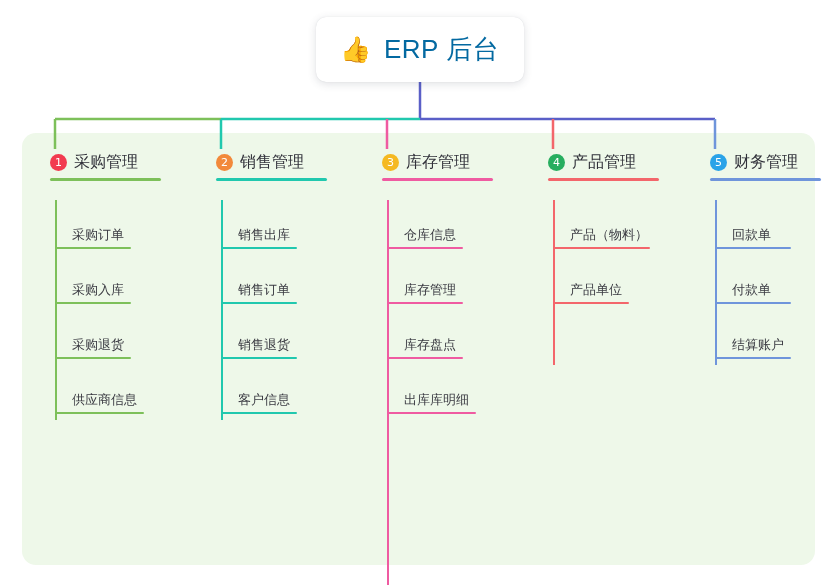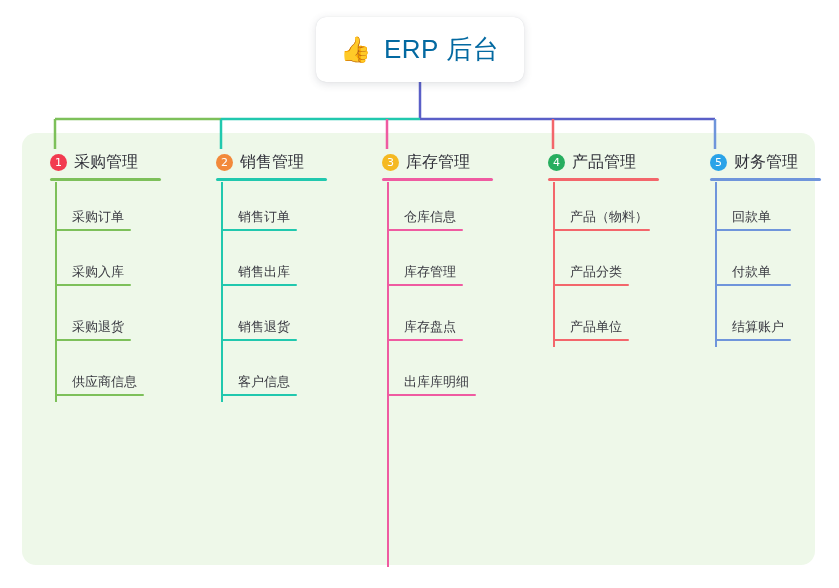--- a/index.html
+++ b/index.html
@@ -36,21 +36,21 @@
   .col{position:absolute;top:145px;}
   .col-head{position:relative;height:34px;display:flex;align-items:center;gap:7px;padding-left:16px;box-sizing:border-box;}
   .badge{
     width:17px;height:17px;border-radius:50%;
     color:#fff;font-size:11px;line-height:17px;text-align:center;
     flex:0 0 auto;font-family:"DejaVu Sans",sans-serif;
   }
   .col-title{font-size:16px;color:#31313a;white-space:nowrap;}
   .head-rule{position:absolute;left:16px;top:33px;height:3px;border-radius:2px;}
 
-  .leaves{position:relative;margin-top:3px;}
+  .leaves{position:relative;margin-top:21px;}
   .trunk{position:absolute;left:21px;top:0;width:2px;}
   .leaf{position:relative;height:55px;}
   .leaf-label{
     position:absolute;left:38px;bottom:11px;
     font-size:13px;color:#3a3a42;white-space:nowrap;
   }
   .leaf-rule{position:absolute;left:21px;bottom:6px;height:2px;border-radius:1px;}
 </style>
 </head>
 <body>
@@ -105,25 +105,25 @@
       </div>
       <div class="col" style="left: 200px; width: 150px;">
         <div class="col-head">
           <span class="badge" style="background: rgb(242, 137, 59);">2</span>
           <span class="col-title">销售管理</span>
         </div>
         <div class="head-rule" style="width: 111px; background: rgb(33, 200, 174);"></div>
         <div class="leaves" style="height: 220px;">
           <div class="trunk" style="height: 220px; background: rgb(33, 200, 174);"></div>
           <div class="leaf">
+            <div class="leaf-label">销售出库</div>
+            <div class="leaf-rule" style="width: 76px; background: rgb(33, 200, 174);"></div>
+          </div>
+          <div class="leaf">
             <div class="leaf-label">销售订单</div>
-            <div class="leaf-rule" style="width: 76px; background: rgb(33, 200, 174);"></div>
-          </div>
-          <div class="leaf">
-            <div class="leaf-label">销售出库</div>
             <div class="leaf-rule" style="width: 76px; background: rgb(33, 200, 174);"></div>
           </div>
           <div class="leaf">
             <div class="leaf-label">销售退货</div>
             <div class="leaf-rule" style="width: 76px; background: rgb(33, 200, 174);"></div>
           </div>
           <div class="leaf">
             <div class="leaf-label">客户信息</div>
             <div class="leaf-rule" style="width: 76px; background: rgb(33, 200, 174);"></div>
           </div>
@@ -161,24 +161,20 @@
           <span class="col-title">产品管理</span>
         </div>
         <div class="head-rule" style="width: 111px; background: rgb(243, 102, 107);"></div>
         <div class="leaves" style="height: 165px;">
           <div class="trunk" style="height: 165px; background: rgb(243, 102, 107);"></div>
           <div class="leaf">
             <div class="leaf-label">产品（物料）</div>
             <div class="leaf-rule" style="width: 97px; background: rgb(243, 102, 107);"></div>
           </div>
           <div class="leaf">
-            <div class="leaf-label">产品分类</div>
-            <div class="leaf-rule" style="width: 76px; background: rgb(243, 102, 107);"></div>
-          </div>
-          <div class="leaf">
             <div class="leaf-label">产品单位</div>
             <div class="leaf-rule" style="width: 76px; background: rgb(243, 102, 107);"></div>
           </div>
         </div>
       </div>
       <div class="col" style="left: 694px; width: 150px;">
         <div class="col-head">
           <span class="badge" style="background: rgb(42, 163, 232);">5</span>
           <span class="col-title">财务管理</span>
         </div>

